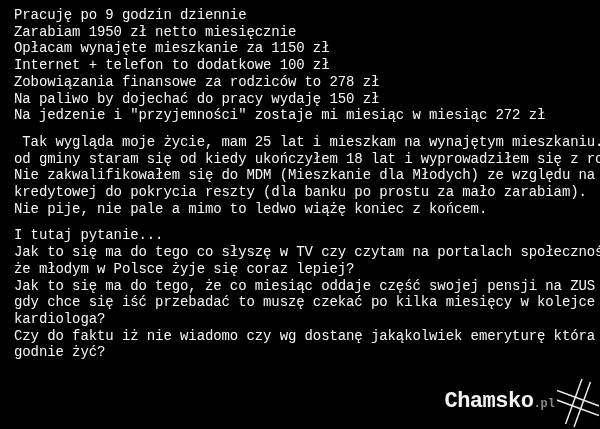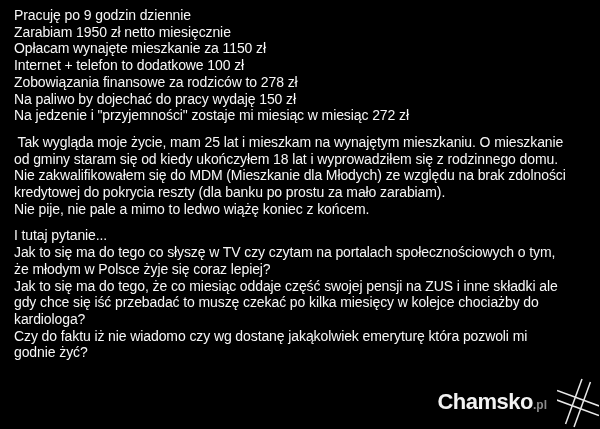--- a/index.html
+++ b/index.html
@@ -6,21 +6,21 @@
     margin: 0;
     padding: 0;
     background: #000000;
   }
   .canvas {
     position: relative;
     width: 600px;
     height: 429px;
     background: #000000;
     overflow: hidden;
-    font-family: Liberation Sans, sans-serif;
+    font-family: Liberation Mono, monospace;
   }
   .text-block {
     position: absolute;
     left: 14px;
     top: 7px;
     right: 0;
     overflow: hidden;
   }
   .text-block p {
     margin: 0 0 10px 0;
@@ -30,21 +30,21 @@
     white-space: pre;
     letter-spacing: -0.1px;
   }
   .watermark {
     position: absolute;
     right: 0;
     bottom: 0;
     height: 52px;
     display: flex;
     align-items: center;
-    gap: 10px;
+    gap: 2px;
     padding-right: 1px;
   }
   .brand {
     font-size: 22px;
     font-weight: 700;
     color: #f2f2f2;
     letter-spacing: -0.5px;
     line-height: 22px;
     white-space: nowrap;
   }

